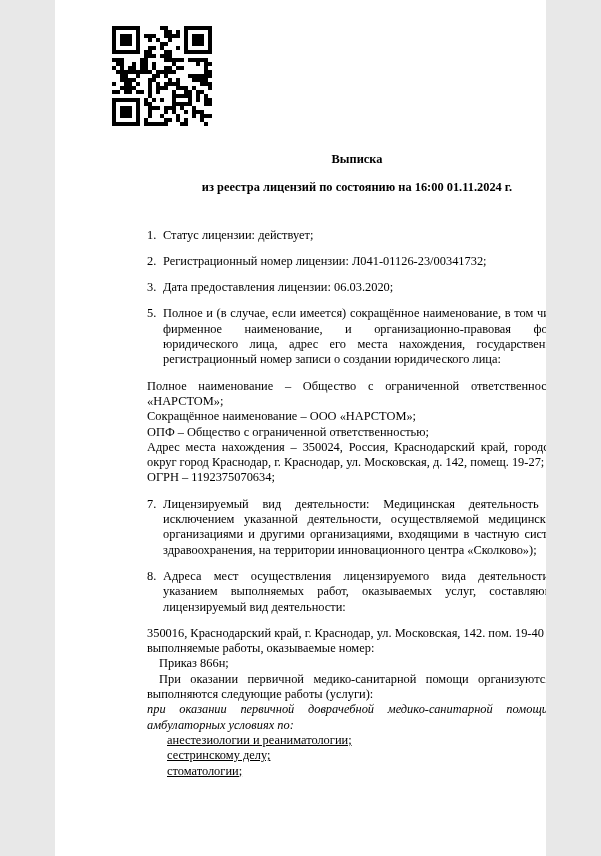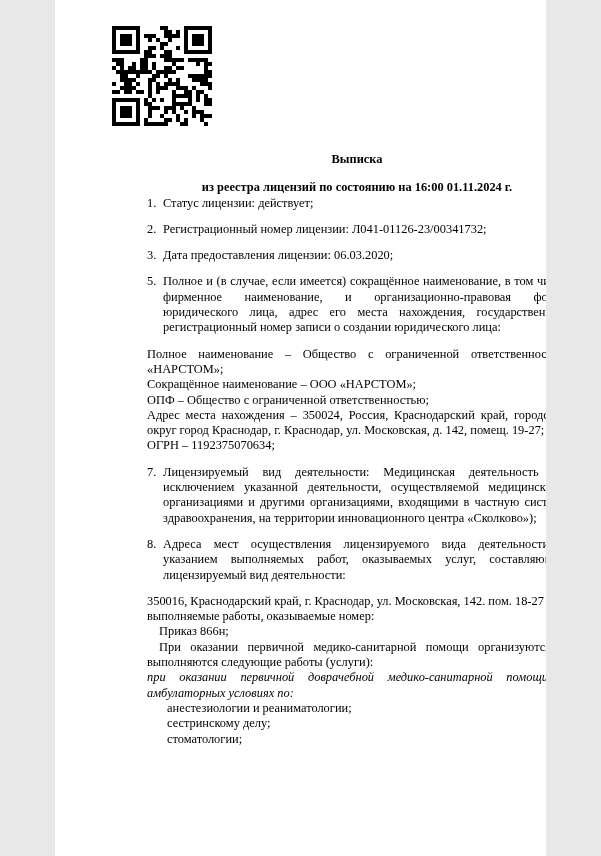--- a/index.html
+++ b/index.html
@@ -27,39 +27,39 @@
     left: 92px;
     top: 152px;
     width: 420px;
   }
   .title, .subtitle {
     text-align: center;
     font-weight: bold;
     margin: 0;
   }
   .title { margin-bottom: 13px; }
-  .subtitle { }
+  .subtitle { margin-bottom: 32px; }
   p.item {
     margin: 0 0 11px 0;
     padding-left: 16px;
     text-indent: -16px;
     text-align: justify;
   }
   p.item .num {
     display: inline-block;
     width: 16px;
     text-indent: 0;
   }
   .orgblock { margin: 0 0 11px 0; }
   .orgblock p { margin: 0; text-align: justify; }
   .activity p { margin: 0; }
   .activity .just { text-align: justify; }
   .indent-first { text-indent: 12px; }
   .indent-block { margin-left: 12px; font-style: italic; }
-  .svc { margin-left: 20px !important; }
+  .svc { margin-left: 20px !important; text-decoration: underline; }
 </style>
 </head>
 <body>
 
 <div class="page">
 
   <svg class="qr" id="qr" viewBox="0 0 100 100">
       <g fill="#000">
         <rect x="0" y="0" width="4" height="4"></rect>
         <rect x="4" y="0" width="4" height="4"></rect>
@@ -393,21 +393,21 @@
       <p>Адрес места нахождения – 350024, Россия, Краснодарский край, городской округ город Краснодар, г. Краснодар, ул. Московская, д. 142, помещ. 19-27;</p>
       <p>ОГРН – 1192375070634;</p>
     </div>
 
 
     <p class="item"><span class="num">7.</span><span>Лицензируемый вид деятельности: Медицинская деятельность (за исключением указанной деятельности, осуществляемой медицинскими организациями и другими организациями, входящими в частную систему здравоохранения, на территории инновационного центра «Сколково»);</span></p>
 
     <p class="item"><span class="num">8.</span><span>Адреса мест осуществления лицензируемого вида деятельности с указанием выполняемых работ, оказываемых услуг, составляющих лицензируемый вид деятельности:</span></p>
 
     <div class="activity">
-      <p>350016, Краснодарский край, г. Краснодар, ул. Московская, 142. пом. 18-27</p>
+      <p>350016, Краснодарский край, г. Краснодар, ул. Московская, 142. пом. 19-40</p>
       <p>выполняемые работы, оказываемые номер:</p>
       <p class="indent-first">Приказ 866н;</p>
       <p class="just indent-first">При оказании первичной медико-санитарной помощи организуются и выполняются следующие работы (услуги):</p>
       <p class="just indent-block">при оказании первичной доврачебной медико-санитарной помощи в амбулаторных условиях по:</p>
       <p class="svc">анестезиологии и реаниматологии;</p>
       <p class="svc">сестринскому делу;</p>
       <p class="svc">стоматологии;</p>
     </div>
 
   </div>

